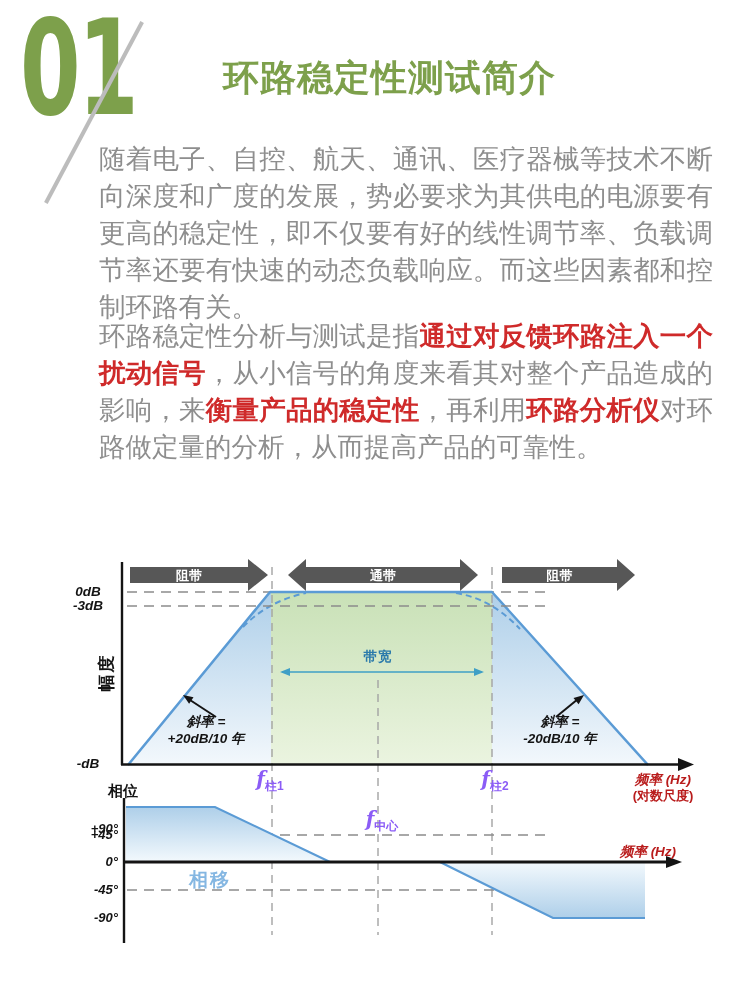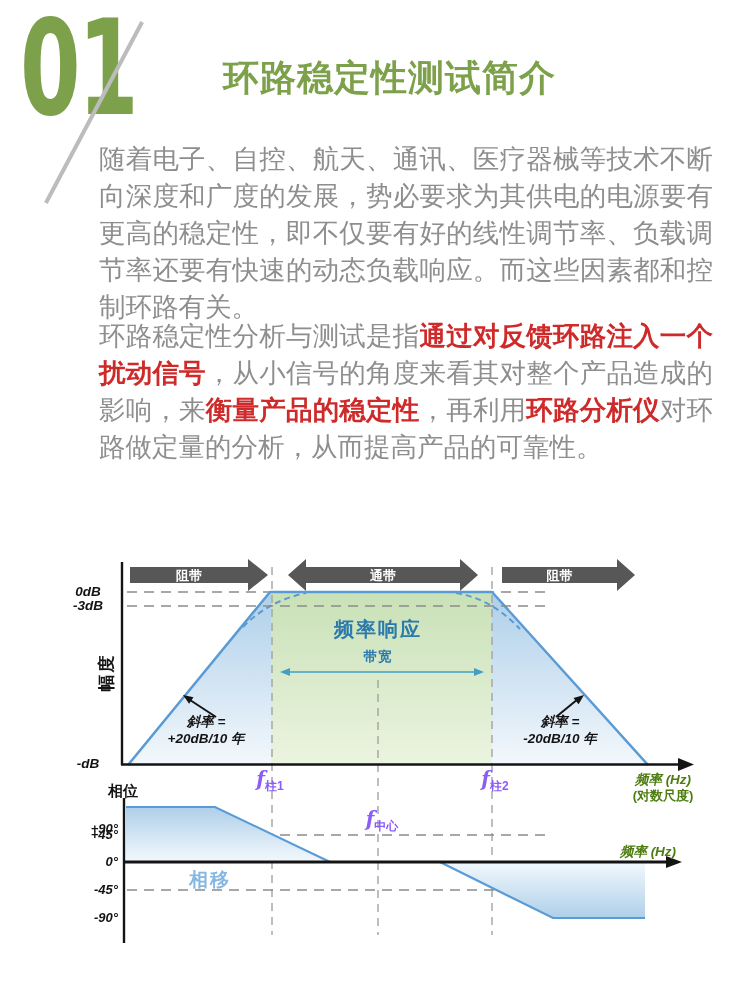--- a/index.html
+++ b/index.html
@@ -37,21 +37,21 @@
   .band-lbl{color:#ffffff;font-size:13px;font-weight:bold;text-align:center;height:24px;line-height:17px;}
   .ytick{color:#141414;font-size:13.5px;font-weight:bold;font-style:italic;text-align:center;width:60px;line-height:16px;}
   .amp-lbl{left:76px;top:146px;width:60px;text-align:center;font-size:17px;font-weight:bold;color:#141414;
            transform:rotate(-90deg);letter-spacing:2px;}
   .resp-lbl{left:293px;top:101px;width:170px;text-align:center;font-size:20px;font-weight:bold;color:#2b7aab;letter-spacing:2px;}
   .bw-lbl{left:318px;top:133px;width:120px;text-align:center;font-size:13.5px;font-weight:bold;color:#2b7aab;letter-spacing:1px;}
   .slope{font-size:13.5px;font-weight:bold;font-style:italic;color:#141414;text-align:center;line-height:17px;}
   .ftick{top:252px;text-align:center;color:#8b5cf6;}
   .ftick .fb{font-family:"DejaVu Serif",serif;font-style:italic;font-weight:bold;font-size:20px;}
   .ftick .fs{font-size:12px;font-weight:bold;vertical-align:-4px;}
-  .axis2{font-size:13.5px;font-weight:bold;font-style:italic;color:#4d7c0f;text-align:center;line-height:16px;}
+  .axis2{font-size:13.5px;font-weight:bold;font-style:italic;color:#b91c1c;text-align:center;line-height:16px;}
   .phase-title{left:93px;top:267px;width:60px;text-align:center;font-size:15px;font-weight:bold;color:#141414;}
   .ph-tick{left:56px;width:62px;text-align:right;color:#141414;font-size:13px;font-weight:bold;font-style:italic;line-height:15px;}
   .shift-lbl{left:160px;top:352px;width:100px;text-align:center;font-size:19px;font-weight:bold;color:#85b7e2;letter-spacing:2px;font-family:Liberation Serif, serif;}
   
   .formula{left:56px;top:3px;display:flex;align-items:center;color:#141414;}
   .formula .g{font-size:16px;font-weight:bold;letter-spacing:1px;}
   .formula .eq{font-size:13px;font-weight:bold;font-style:italic;font-family:"DejaVu Serif",serif;margin-left:3px;}
   .formula .par{font-size:26px;font-weight:400;font-family:"DejaVu Serif",serif;margin:0 1px;}
   .frac{display:inline-flex;flex-direction:column;align-items:center;font-family:"DejaVu Serif",serif;
         font-style:italic;font-weight:bold;font-size:10.5px;line-height:11px;}
@@ -140,21 +140,20 @@
   <div class="lbl band-lbl" style="left:130px;top:52px;width:118px;">阻带</div>
   <div class="lbl band-lbl" style="left:306px;top:52px;width:154px;">通带</div>
   <div class="lbl band-lbl" style="left:502px;top:52px;width:115px;">阻带</div>
 
   <div class="lbl ytick" style="left:58px;top:69px;">0dB</div>
   <div class="lbl ytick" style="left:58px;top:83px;">-3dB</div>
   <div class="lbl ytick" style="left:58px;top:241px;">-dB</div>
 
   <div class="lbl amp-lbl">幅度</div>
 
-  <div class="lbl resp-lbl">频率响应</div>
   <div class="lbl bw-lbl">带宽</div>
 
   <div class="lbl slope" style="left:140px;top:198px;width:132px;">
     <div>斜率 =</div>
     <div>+20dB/10 年</div>
   </div>
   <div class="lbl slope" style="left:490px;top:198px;width:140px;">
     <div>斜率 =</div>
     <div>-20dB/10 年</div>
   </div>

